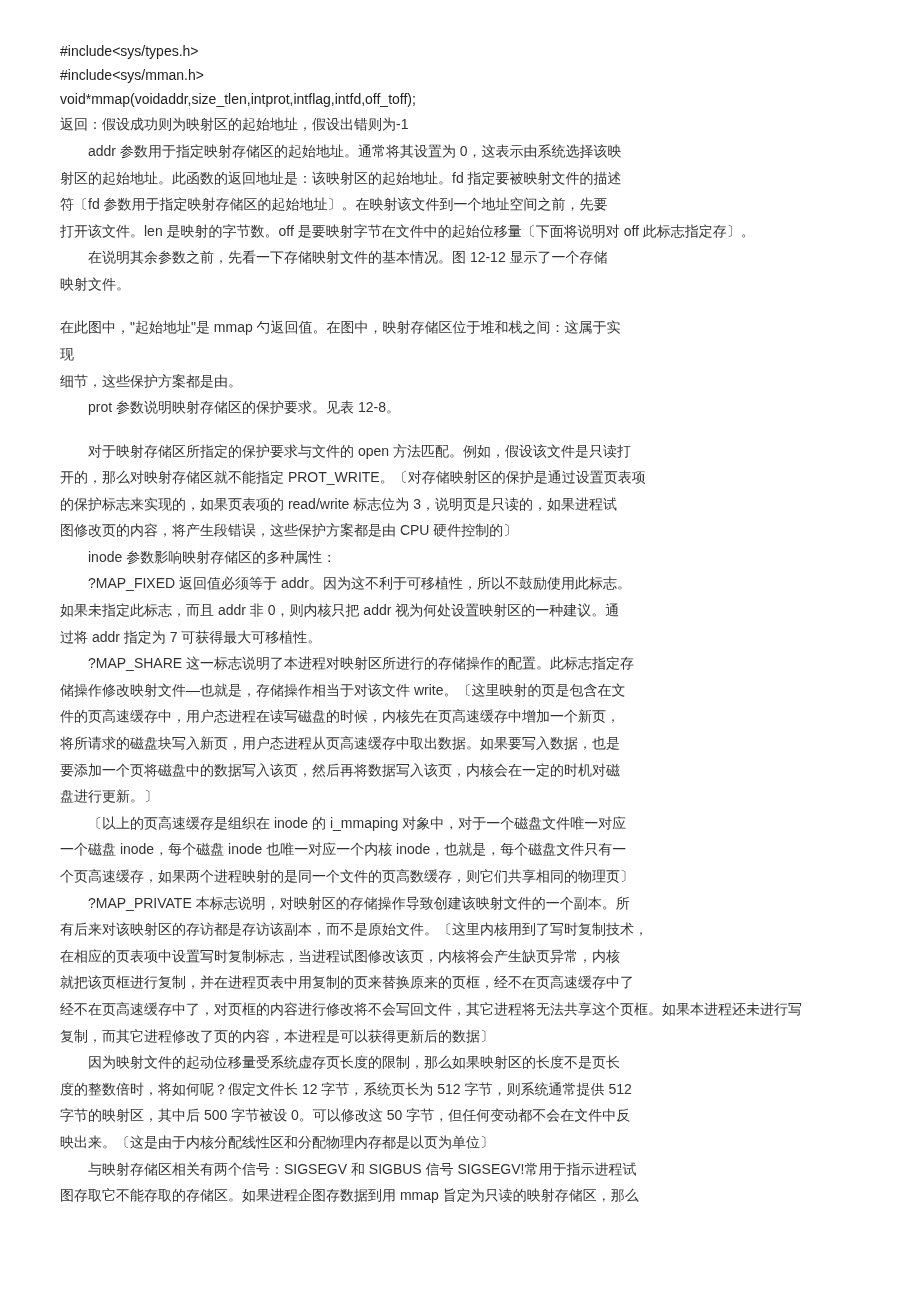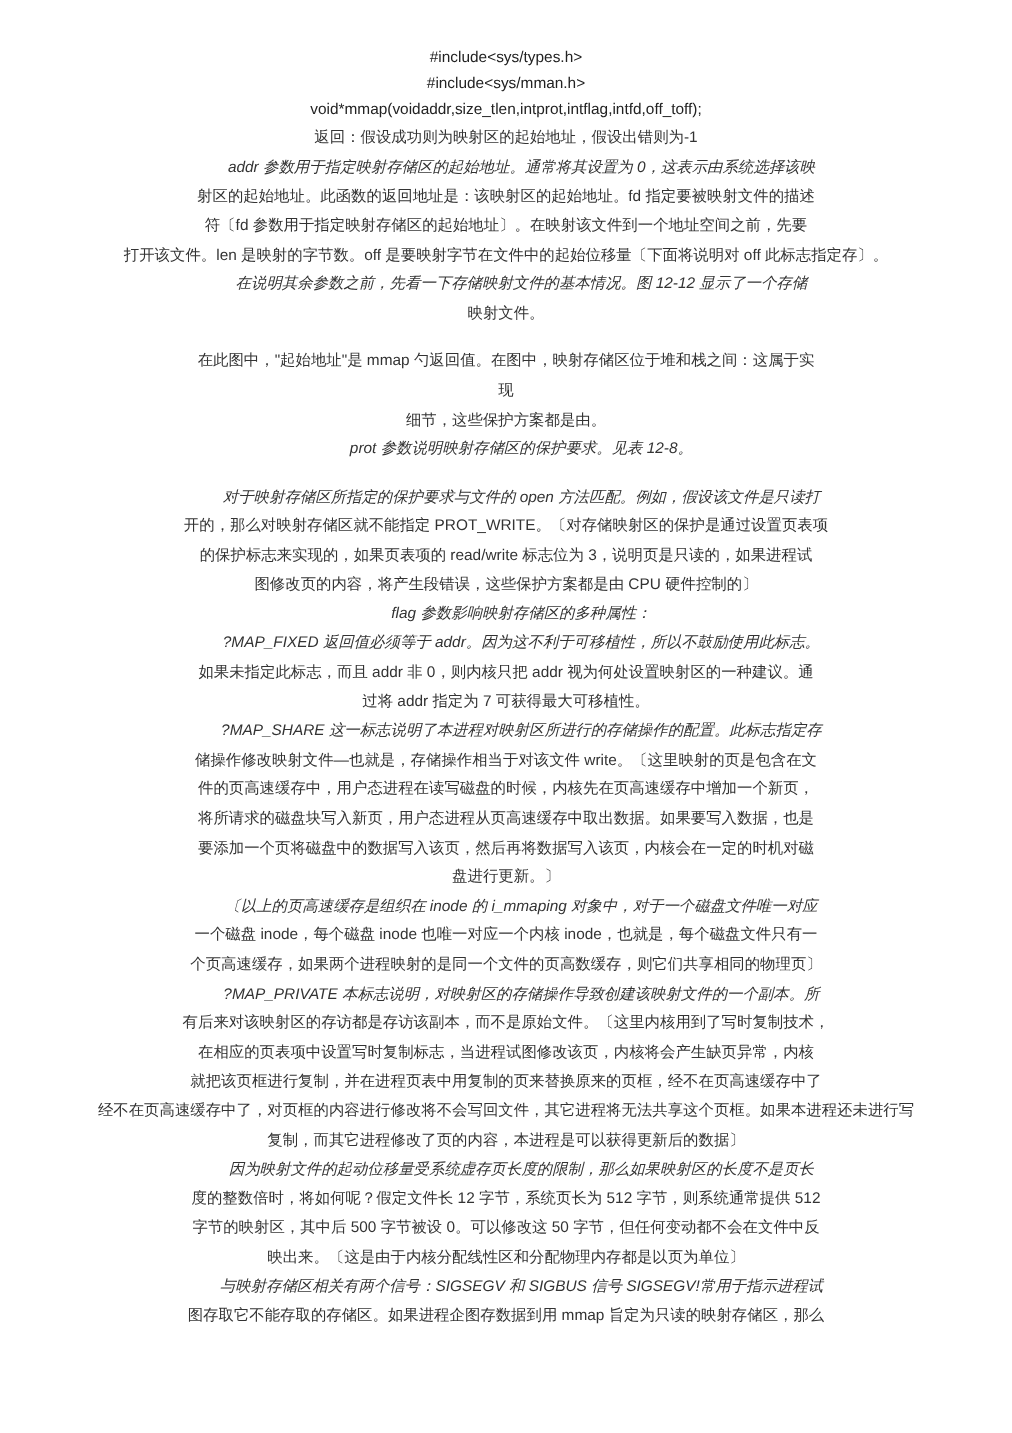--- a/index.html
+++ b/index.html
@@ -15,25 +15,23 @@
   }
   .code {
     font-family: Arial, sans-serif;
     font-size: 14px;
     line-height: 1.7;
     color: #222;
   }
   p {
     margin: 0;
     text-indent: 0;
-    text-align: center;
   }
   .indent {
     text-indent: 2em;
-    font-style: italic;
   }
   .blank {
     height: 1.2em;
   }
 </style>
 </head>
 <body>
 
 <p class="code">#include&lt;sys/types.h&gt;</p>
 <p class="code">#include&lt;sys/mman.h&gt;</p>
@@ -53,21 +51,21 @@
 <p>现</p>
 <p>细节，这些保护方案都是由。</p>
 <p class="indent">prot 参数说明映射存储区的保护要求。见表 12-8。</p>
 
 <div class="blank"></div>
 
 <p class="indent">对于映射存储区所指定的保护要求与文件的 open 方法匹配。例如，假设该文件是只读打</p>
 <p>开的，那么对映射存储区就不能指定 PROT_WRITE。〔对存储映射区的保护是通过设置页表项</p>
 <p>的保护标志来实现的，如果页表项的 read/write 标志位为 3，说明页是只读的，如果进程试</p>
 <p>图修改页的内容，将产生段错误，这些保护方案都是由 CPU 硬件控制的〕</p>
-<p class="indent">flag 参数影响映射存储区的多种属性：</p>
+<p class="indent">inode 参数影响映射存储区的多种属性：</p>
 <p class="indent">?MAP_FIXED 返回值必须等于 addr。因为这不利于可移植性，所以不鼓励使用此标志。</p>
 <p>如果未指定此标志，而且 addr 非 0，则内核只把 addr 视为何处设置映射区的一种建议。通</p>
 <p>过将 addr 指定为 7 可获得最大可移植性。</p>
 <p class="indent">?MAP_SHARE 这一标志说明了本进程对映射区所进行的存储操作的配置。此标志指定存</p>
 <p>储操作修改映射文件—也就是，存储操作相当于对该文件 write。〔这里映射的页是包含在文</p>
 <p>件的页高速缓存中，用户态进程在读写磁盘的时候，内核先在页高速缓存中增加一个新页，</p>
 <p>将所请求的磁盘块写入新页，用户态进程从页高速缓存中取出数据。如果要写入数据，也是</p>
 <p>要添加一个页将磁盘中的数据写入该页，然后再将数据写入该页，内核会在一定的时机对磁</p>
 <p>盘进行更新。〕</p>
 <p class="indent">〔以上的页高速缓存是组织在 inode 的 i_mmaping 对象中，对于一个磁盘文件唯一对应</p>

